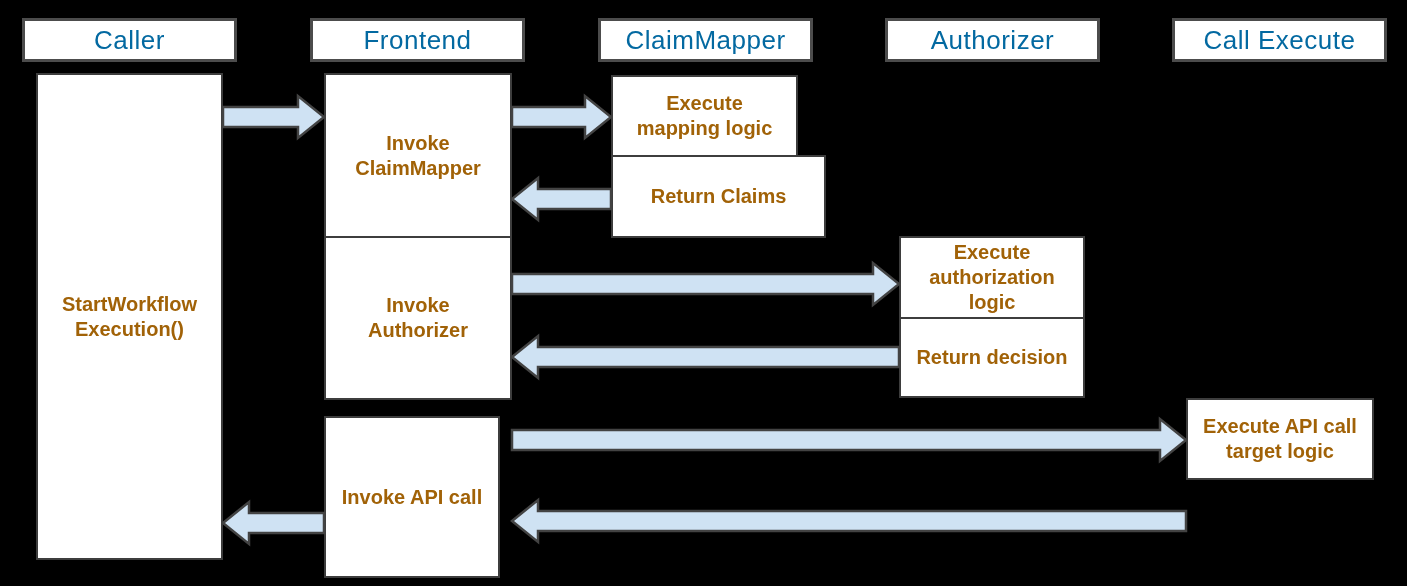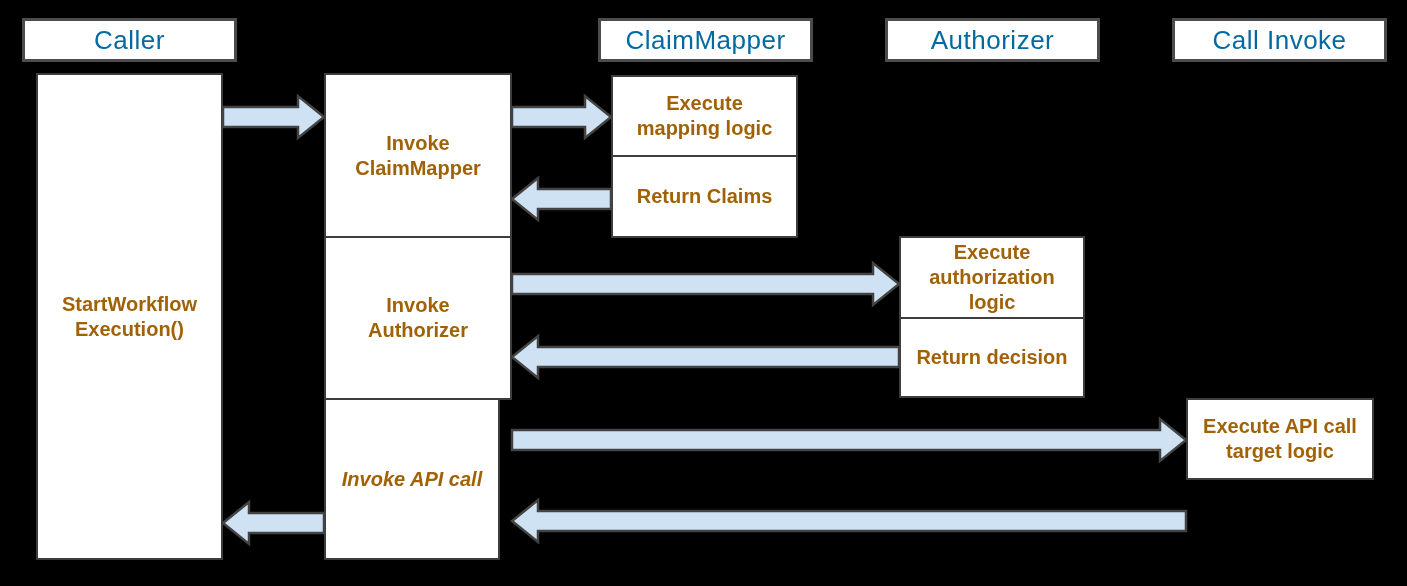--- a/index.html
+++ b/index.html
@@ -49,36 +49,37 @@
     stroke-width: 2.5;
     stroke-linejoin: miter;
   }
 </style>
 </head>
 <body>
 
 <div class="stage">
 
   <div class="hdr" style="left:22px; top:18px;">Caller</div>
+  <div class="hdr" style="left:310px; top:18px;">Frontend</div>
   <div class="hdr" style="left:598px; top:18px;">ClaimMapper</div>
   <div class="hdr" style="left:885px; top:18px;">Authorizer</div>
-  <div class="hdr" style="left:1172px; top:18px;">Call Invoke</div>
+  <div class="hdr" style="left:1172px; top:18px;">Call Execute</div>
 
   <div class="box" style="left:36px; top:73px; width:187px; height:487px;">StartWorkflow
 Execution()</div>
 
   <div class="box" style="left:324px; top:73px; width:188px; height:165px;">Invoke
 ClaimMapper</div>
   <div class="box" style="left:324px; top:236px; width:188px; height:164px;">Invoke
 Authorizer</div>
-  <div class="box" style="left:324px; top:398px; width:176px; height:162px;font-style:italic;">Invoke API call</div>
+  <div class="box" style="left:324px; top:416px; width:176px; height:162px;">Invoke API call</div>
 
   <div class="box" style="left:611px; top:75px; width:187px; height:82px;">Execute
 mapping logic</div>
-  <div class="box" style="left:611px; top:155px; width:187px; height:83px;">Return Claims</div>
+  <div class="box" style="left:611px; top:155px; width:215px; height:83px;">Return Claims</div>
 
   <div class="box" style="left:899px; top:236px; width:186px; height:83px;">Execute
 authorization
 logic</div>
   <div class="box" style="left:899px; top:317px; width:186px; height:81px;">Return decision</div>
 
   <div class="box" style="left:1186px; top:398px; width:188px; height:82px;">Execute API call
 target logic</div>
 
   <svg class="arrow" style="left:220px; top:93px;" width="107" height="48" viewBox="0 0 107 48">

